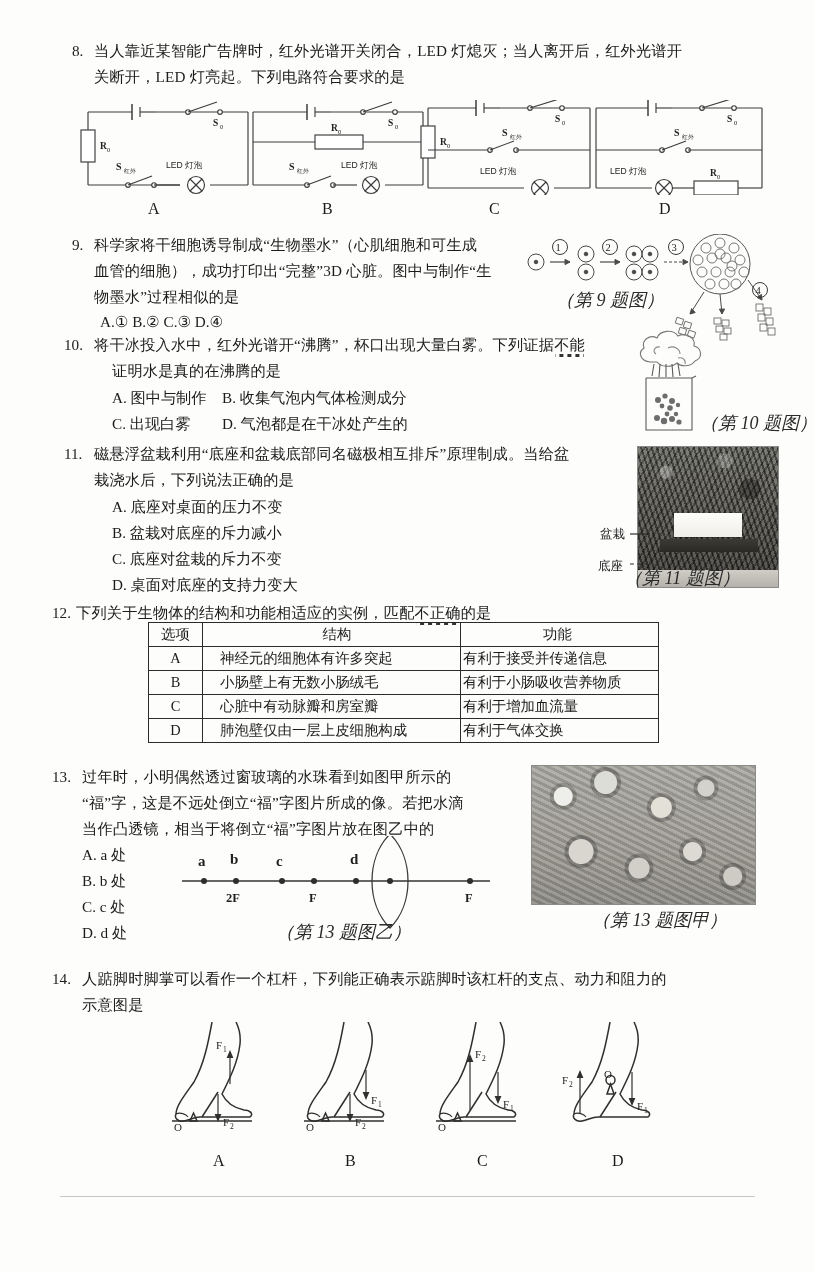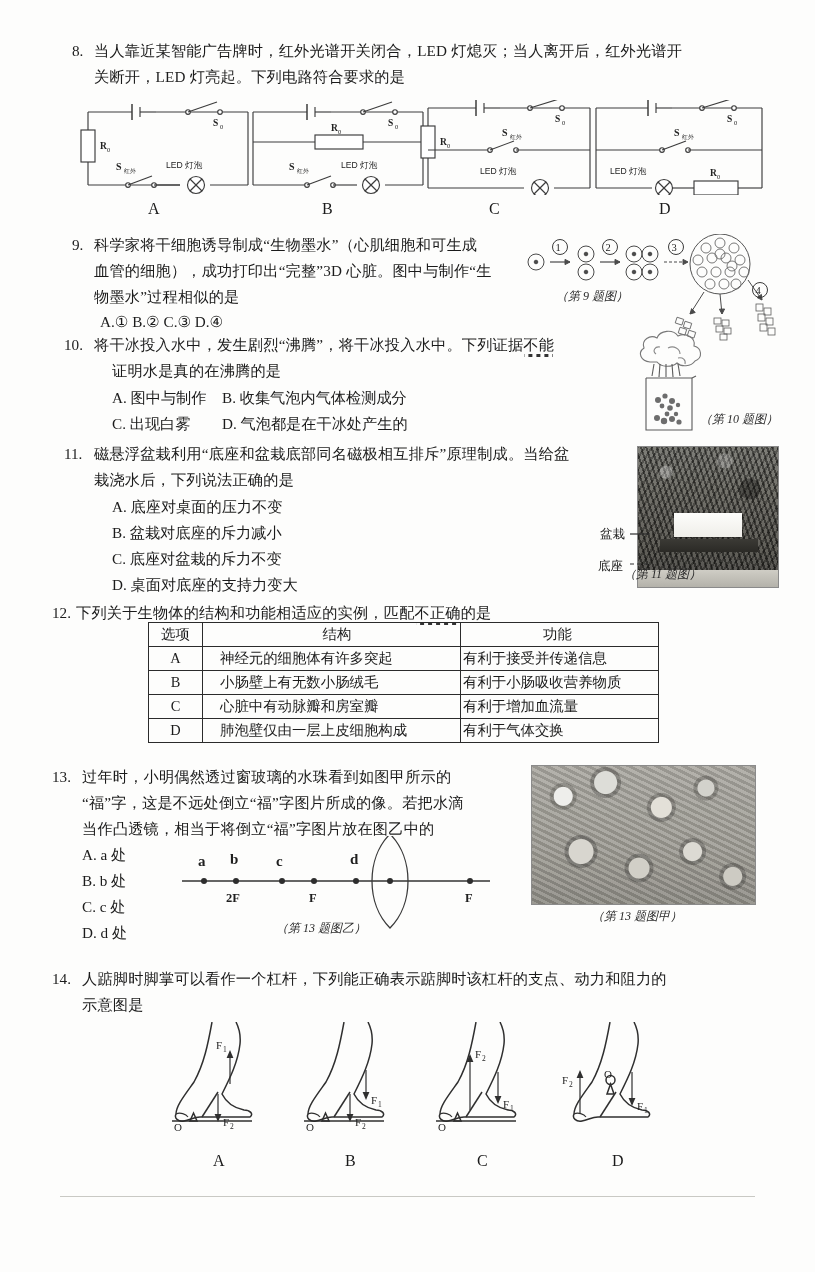--- a/index.html
+++ b/index.html
@@ -17,21 +17,21 @@
   .qnum { position:absolute; font-size:15.2px; line-height:26px; }
   .body-line { white-space:nowrap; }
   .opt { font-size:15.2px; line-height:26px; white-space:nowrap; }
   .em-dots { border-bottom:none; position:relative; }
   .em-dots::after{
     content:""; position:absolute; left:1px; right:1px; bottom:-4px; height:3px;
     background-image:radial-gradient(circle, #333 45%, transparent 46%);
     background-size:8px 3px; background-repeat:repeat-x;
     background-position:center bottom;
   }
-  .caption { position:absolute; font-size:12px; font-style:italic;
+  .caption { position:absolute; font-size:18px; font-style:italic;
              font-family:"Liberation Serif",serif; color:#2a2a2a; white-space:nowrap;}
   .figlabel{ position:absolute; font-size:12.5px; color:#222; white-space:nowrap;}
   .choice-letter{ position:absolute; font-size:16px; font-family:"Liberation Serif",serif;}
   
   .circuit { position:absolute; }
   .circuit svg { display:block; }
   
   table.q12 {
     position:absolute; border-collapse:collapse;
     font-size:14.4px; font-family:"Liberation Serif",serif;
@@ -358,21 +358,21 @@
       <text x="81.5" y="17" font-size="10.5" font-family="Liberation Serif, serif" fill="#222">2</text>
       <text x="147.5" y="17" font-size="10.5" font-family="Liberation Serif, serif" fill="#222">3</text>
       <text x="231.5" y="60" font-size="10.5" font-family="Liberation Serif, serif" fill="#222">4</text>
     </svg>
   </div>
   <div class="caption" style="left:556px; top:288px;">（第 9 题图）</div>
 
   <div class="qnum" style="left:64px; top:332px;">10.</div>
   <div class="q" style="left:94px; top:332px; width:640px;">
     <div class="body-line">
-      <span>将干冰投入水中，发生剧烈“沸腾”，将干冰投入水中。下列证据</span><span class="em-dots">不能</span>
+      <span>将干冰投入水中，红外光谱开“沸腾”，杯口出现大量白雾。下列证据</span><span class="em-dots">不能</span>
     </div>
     <div class="body-line" style="padding-left:18px;">证明水是真的在沸腾的是</div>
   </div>
   <div class="opt" style="position:absolute; left:112px; top:385px;">A. 图中与制作</div>
   <div class="opt" style="position:absolute; left:222px; top:385px;">B. 收集气泡内气体检测成分</div>
   <div class="opt" style="position:absolute; left:112px; top:411px;">C. 出现白雾</div>
   <div class="opt" style="position:absolute; left:222px; top:411px;">D. 气泡都是在干冰处产生的</div>
 
   <div class="circuit" style="left:616px; top:330px;">
     <svg width="120" height="105" viewBox="0 0 120 105">

